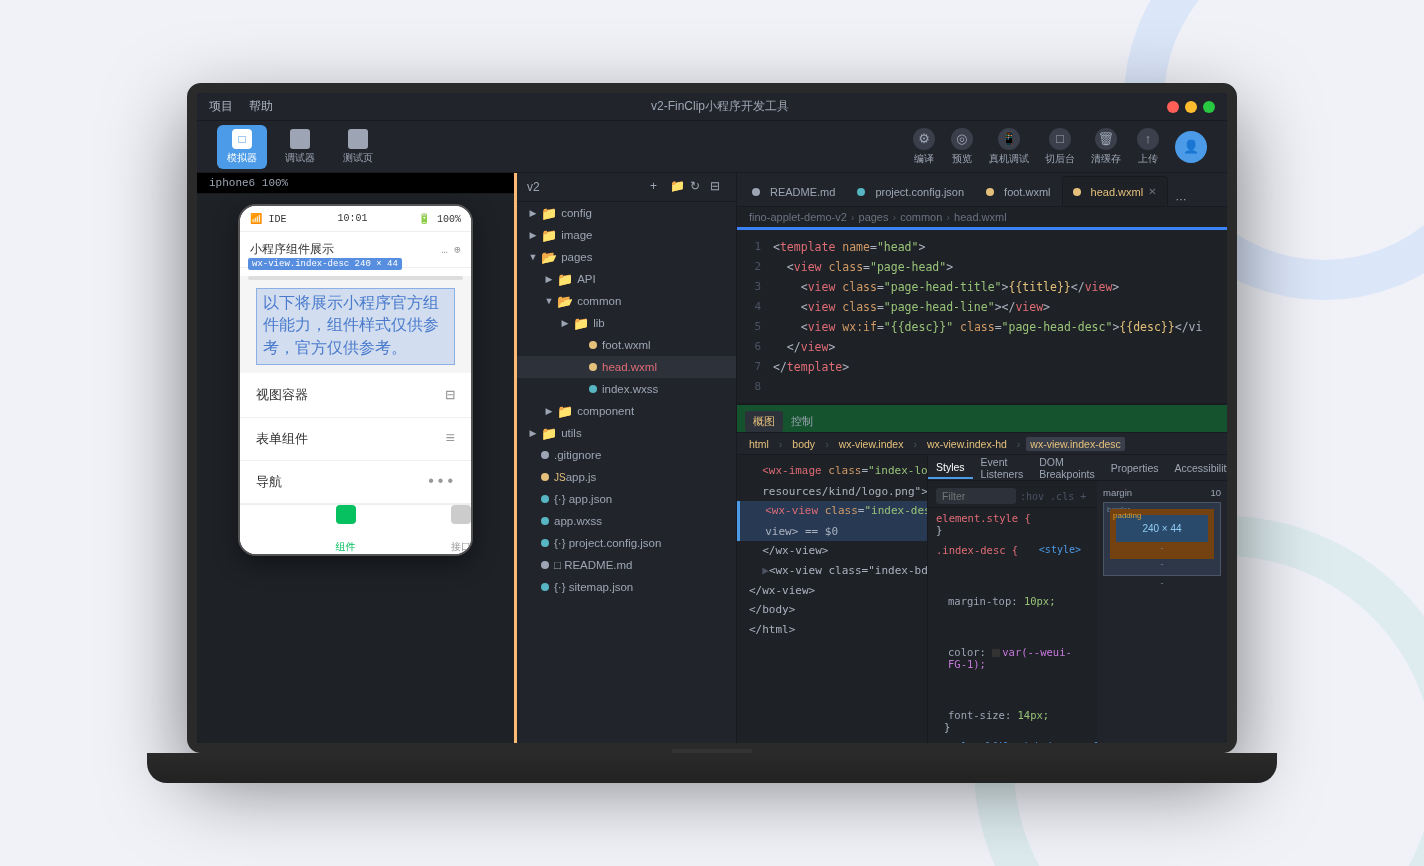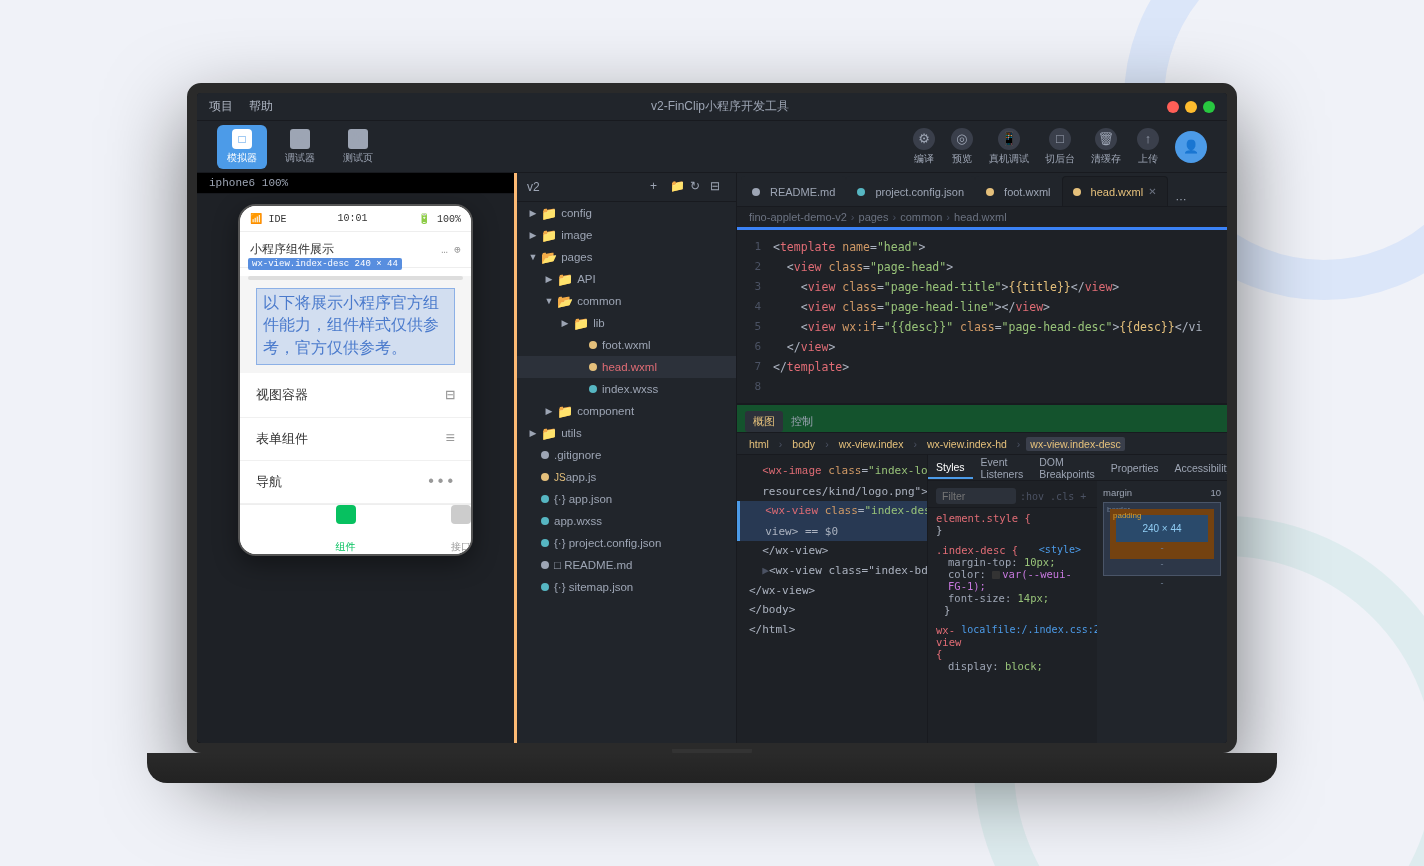--- a/index.html
+++ b/index.html
@@ -587,21 +587,21 @@
       font-size: 10.5px;
       padding: 2px 6px;
       border-radius: 3px;
       width: 80px;
       outline: none;
     }
     .filter-tags { color: #4b5263; font-size: 10px; }
     .css-rule { padding: 4px 8px; }
     .css-selector { color: #e06c75; font-size: 10.5px; }
     .css-brace { color: #abb2bf; }
-    .css-prop { color: #9da5b4; padding-left: 12px; font-size: 10.5px; }
+    .css-prop { color: #9da5b4; padding-left: 12px; font-size: 10.5px; margin-top: 39px; }
     .css-val { color: #98c379; font-size: 10.5px; }
     .css-link { color: #4c9be8; font-size: 10px; text-align: right; padding-right: 8px; }
     .css-comment-val { color: #c678dd; }
 
     .box-model {
       width: 130px;
       background: #21252b;
       padding: 6px;
       font-size: 9.5px;
       flex-shrink: 0;

